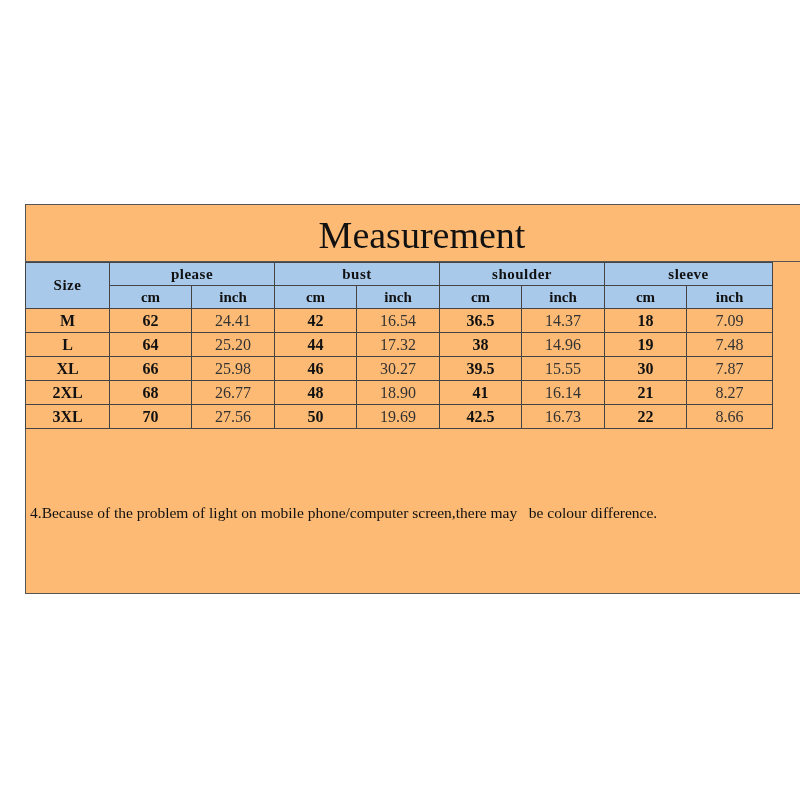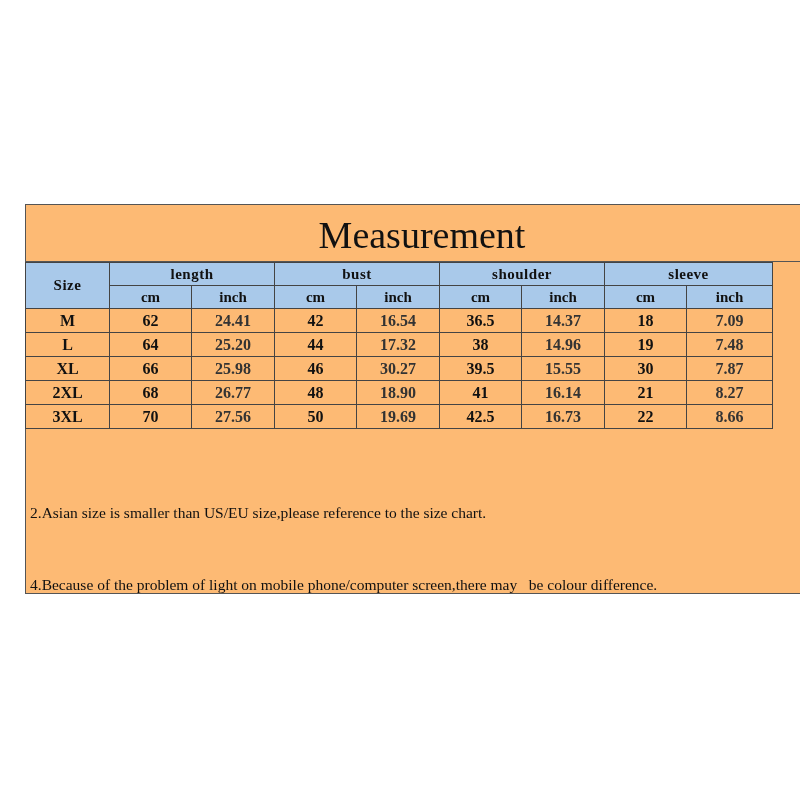--- a/index.html
+++ b/index.html
@@ -12,21 +12,21 @@
       height: 56px; line-height: 60px; text-align: center; font-size: 38px;
       border-bottom: 1px solid #555;
     }
     table { border-collapse: collapse; width: 747px; margin-left: -1px; table-layout: fixed; }
     td, th { border: 1px solid #444; text-align: center; padding: 0; }
     th { background: #a9c9ea; font-weight: bold; font-size: 15px; }
     .h1 th { height: 22px; letter-spacing: 0.5px; }
     .h2 th { height: 22px; }
     td { height: 23px; font-size: 16px; }
     td.b { font-weight: bold; }
-    td.n { font-weight: bold; color: #333; }
+    td.n { font-weight: normal; color: #333; }
     .tips { position: absolute; left: 4px; top: 248px; font-size: 15.5px; line-height: 24px; white-space: pre; }
   </style>
 </head>
 <body>
 
 <div class="frame">
   <div class="title">Measurement</div>
   <table>
     <colgroup>
       <col style="width:84px">
@@ -35,21 +35,21 @@
       <col style="width:82px">
         <col style="width:83px">
       <col style="width:82px">
         <col style="width:83px">
       <col style="width:82px">
         <col style="width:86px">
     </colgroup>
     <tbody>
         <tr class="h1">
       <th rowspan="2">Size</th>
-      <th colspan="2">length</th>
+      <th colspan="2">please</th>
       <th colspan="2">bust</th>
       <th colspan="2">shoulder</th>
       <th colspan="2">sleeve</th>
     </tr>
     <tr class="h2">
       <th>cm</th>
       <th>inch</th>
       <th>cm</th>
       <th>inch</th>
       <th>cm</th>
@@ -109,16 +109,15 @@
       <td class="n">19.69</td>
       <td class="b">42.5</td>
       <td class="n">16.73</td>
       <td class="b">22</td>
       <td class="n">8.66</td>
     </tr>
   </tbody>
     </table>
 
   <div class="tips">
-    <div>2.Asian size is smaller than US/EU size,please reference to the size chart.</div>
     <div>4.Because of the problem of light on mobile phone/computer screen,there may   be colour difference.</div>
   </div>
 </div>
 
 </body></html>

